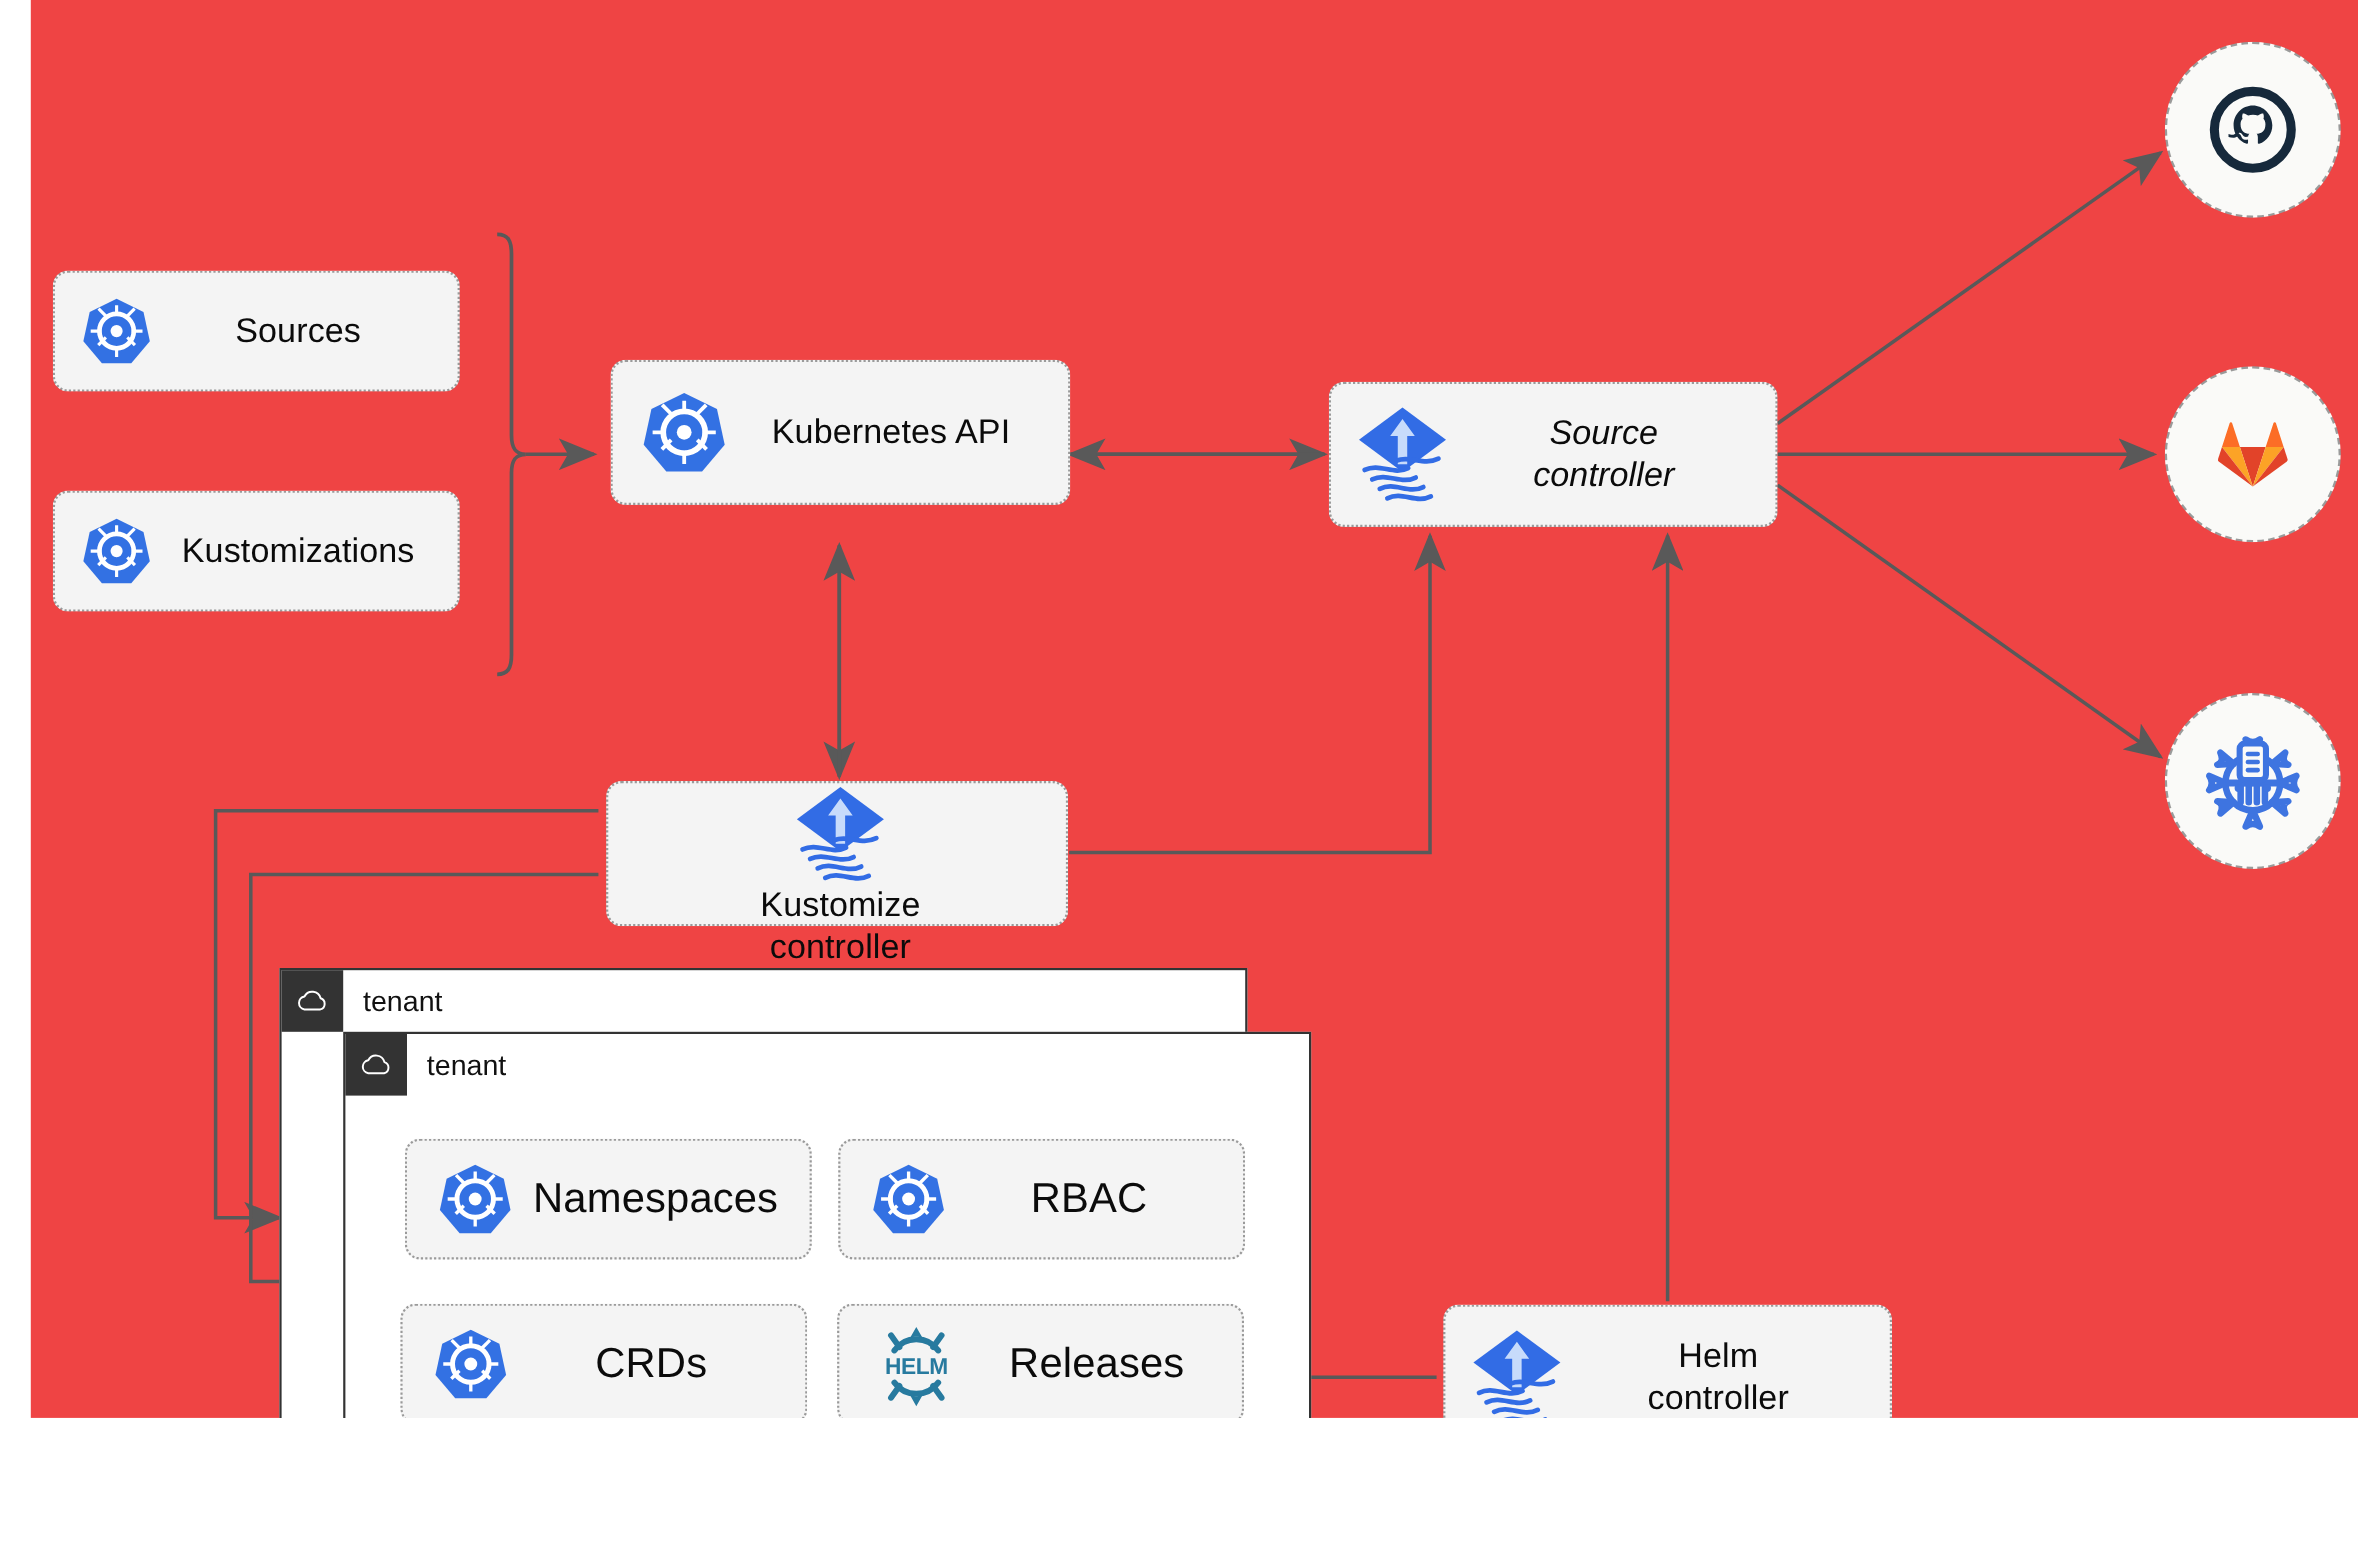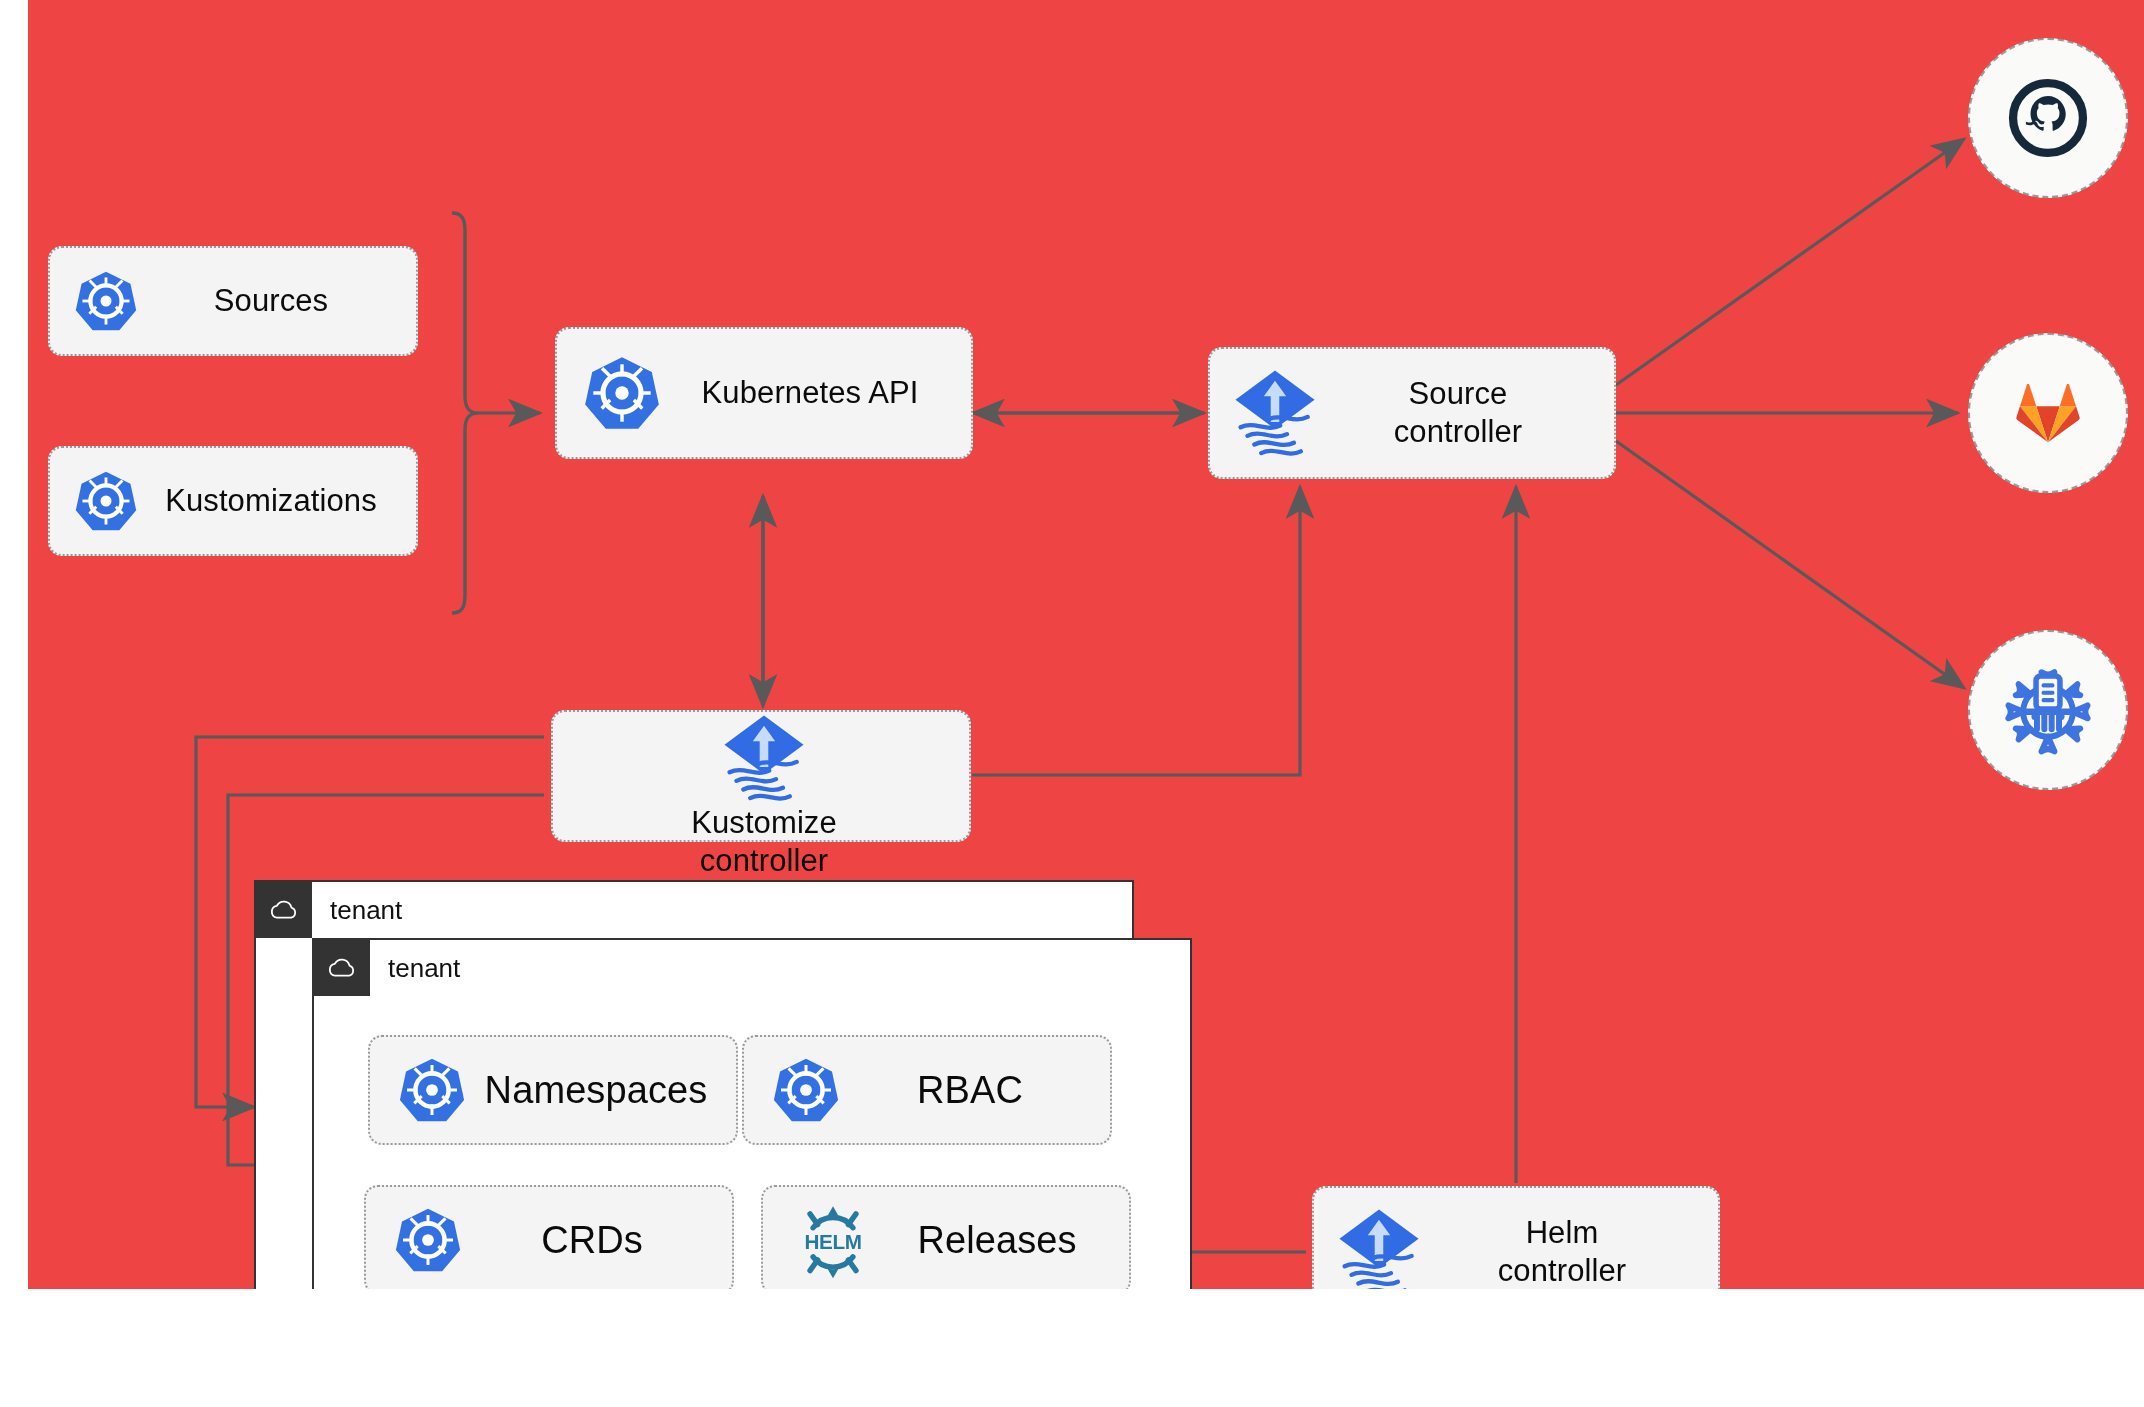--- a/index.html
+++ b/index.html
@@ -217,21 +217,21 @@
           <path d="M53.3 11.9l2.3 2.3-7.8 7.8-2.3-2.3z"></path>
             <path d="M23.9 41.3l2.3 2.3-7.8 7.8-2.3-2.3z"></path>
           <path d="M36 16 A20 20 0 0 1 56 36 A20 20 0 0 1 36 56 A20 20 0 0 1 16 36 A20 20 0 0 1 36 16 Z
                    M36 20.8 A15.2 15.2 0 0 0 20.8 36 A15.2 15.2 0 0 0 36 51.2 A15.2 15.2 0 0 0 51.2 36 A15.2 15.2 0 0 0 36 20.8 Z"></path>
         </g>
       </svg>
     </span>
     <span class="lbl">Kubernetes API</span>
   </div>
 
-  <div class="card ctl" style="left:1180px; top:347px; width:408px;">
+  <div class="card ctl" style="left:1180px; top:347px; width:408px;font-style:italic;">
     <span class="ic">
       <svg viewBox="0 0 100 108" width="92" height="99" aria-hidden="true">
         <path d="M50 4 L96 38 L50 72 L4 38 Z" fill="#326CE5"></path>
         <path d="M50 16 L63 34 L55 34 L55 64 L45 64 L45 34 L37 34 Z" fill="#c7dbfb"></path>
         <g stroke="#326CE5" stroke-width="5" fill="none" stroke-linecap="round">
           <path d="M10 70 C26 62, 40 76, 56 68"></path>
           <path d="M18 80 C34 72, 48 86, 64 78"></path>
           <path d="M26 90 C42 82, 56 96, 72 88"></path>
           <path d="M34 100 C50 92, 64 106, 80 98"></path>
           <path d="M44 60 C58 54, 72 66, 88 58"></path>
@@ -371,21 +371,21 @@
           <path d="M53.3 11.9l2.3 2.3-7.8 7.8-2.3-2.3z"></path>
             <path d="M23.9 41.3l2.3 2.3-7.8 7.8-2.3-2.3z"></path>
           <path d="M36 16 A20 20 0 0 1 56 36 A20 20 0 0 1 36 56 A20 20 0 0 1 16 36 A20 20 0 0 1 36 16 Z
                    M36 20.8 A15.2 15.2 0 0 0 20.8 36 A15.2 15.2 0 0 0 36 51.2 A15.2 15.2 0 0 0 51.2 36 A15.2 15.2 0 0 0 36 20.8 Z"></path>
         </g>
       </svg>
     </span>
     <span class="lbl">Namespaces</span>
   </div>
 
-  <div class="card res" style="left:714px; top:1035px; width:370px; z-index:7;">
+  <div class="card res" style="left:734px; top:1035px; width:370px; z-index:7;">
     <span class="ic">
       <svg viewBox="0 0 72 72" width="68" height="68" aria-hidden="true">
         <path d="M36 3 L63.5 16.5 L70 46.5 L51 69 L21 69 L2 46.5 L8.5 16.5 Z" fill="#3371E3"></path>
         <g fill="#ffffff">
           <circle cx="36" cy="36" r="6.2"></circle>
           <path d="M34.4 9.5h3.2v11h-3.2z"></path>
             <path d="M34.4 51.5h3.2v11h-3.2z"></path>
           <path d="M9.5 34.4h11v3.2h-11z"></path>
             <path d="M51.5 34.4h11v3.2h-11z"></path>
           <path d="M16.4 14.2l2.3-2.3 7.8 7.8-2.3 2.3z"></path>

